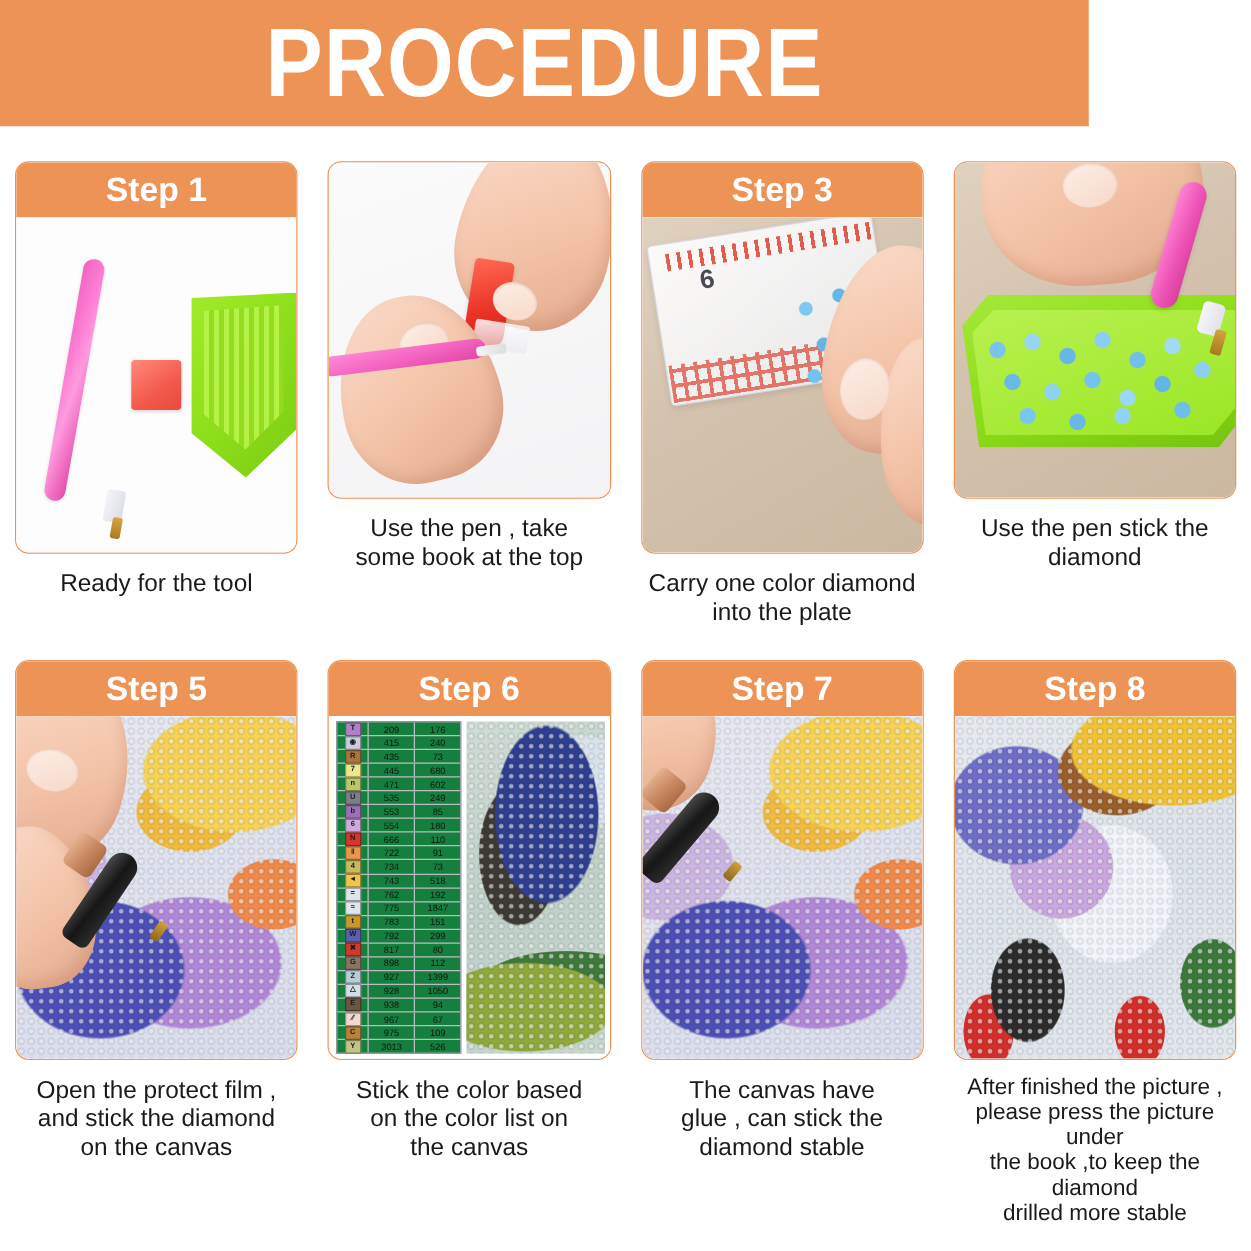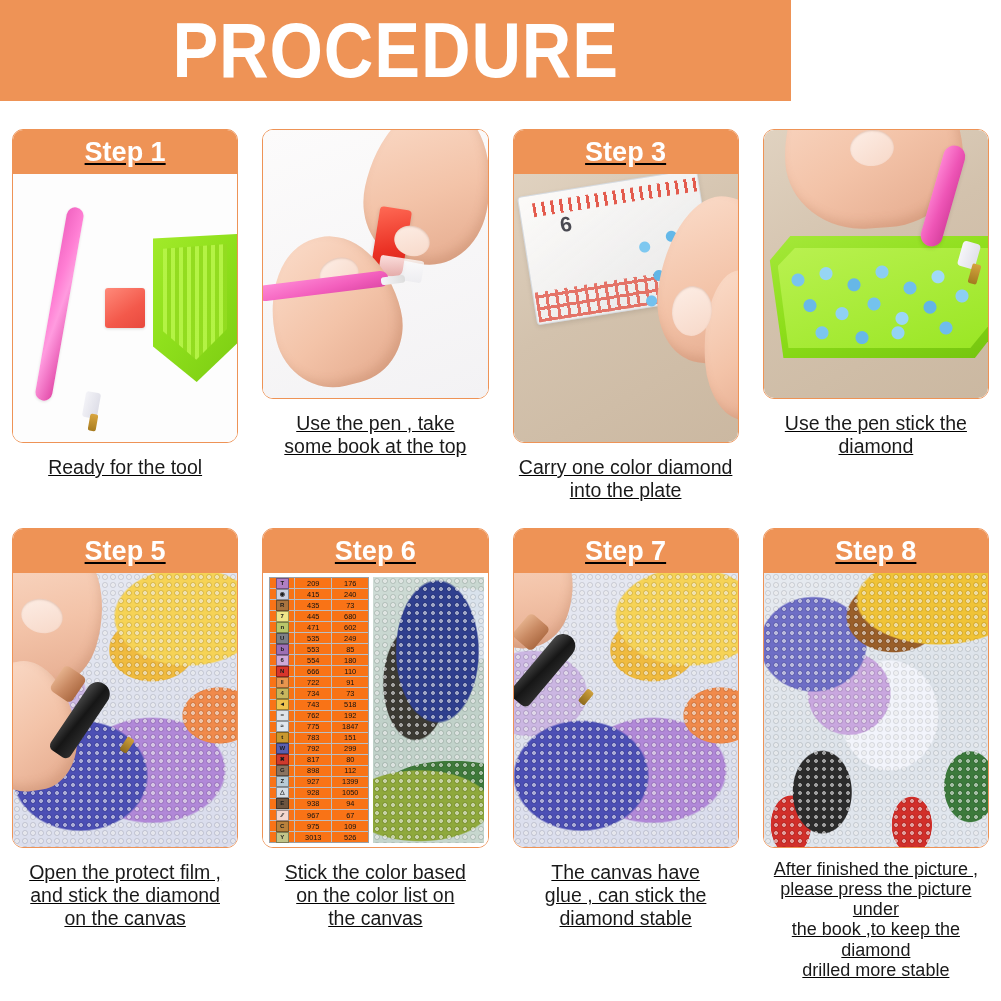--- a/index.html
+++ b/index.html
@@ -7,21 +7,21 @@
   body{
     width:1001px;height:1001px;
     background:#ffffff;
     font-family:"Liberation Sans", sans-serif;
     overflow:hidden;
     position:relative;
   }
 
   
   .banner{
-    width:791px;height:101px;
+    width:871px;height:101px;
     background:#ee9356;
     display:flex;align-items:center;justify-content:center;
   }
   .banner-title{
     color:#ffffff;
     font-family:"Liberation Sans Narrow","Liberation Sans",sans-serif;
     font-weight:bold;
     font-size:78px;
     letter-spacing:1px;
     transform:scaleX(0.88);
@@ -39,21 +39,20 @@
     display:flex;
     width:1001px;
   }
   .cell{
     width:250.25px;
     box-sizing:border-box;
     padding:28px 12px 0 12px;
     display:flex;
     flex-direction:column;
     align-items:center;
-    text-decoration:underline;
   }
   .row-2 .cell{padding-top:26px;}
 
   .card{
     width:100%;
     border:1px solid #ee9356;
     border-radius:11px;
     overflow:hidden;
     background:#ffffff;
     box-sizing:border-box;
@@ -324,21 +323,21 @@
   }
   .penblk-tip{
     position:absolute;width:8px;height:16px;
     background:linear-gradient(180deg,#cfa13d,#8d6a1c);
     border-radius:2px;
   }
 
   
   .chart{
     position:absolute;left:6px;top:4px;width:100px;bottom:4px;
-    background:#f97316;
+    background:#15803d;
     border:1px solid #9aa0a6;
     box-sizing:border-box;
     display:flex;flex-direction:column;
     font-family:"Liberation Sans", sans-serif;
   }
   .chart-row{
     display:flex;flex:1;
     border-bottom:1px solid #b9bec4;
     align-items:stretch;
     min-height:0;

